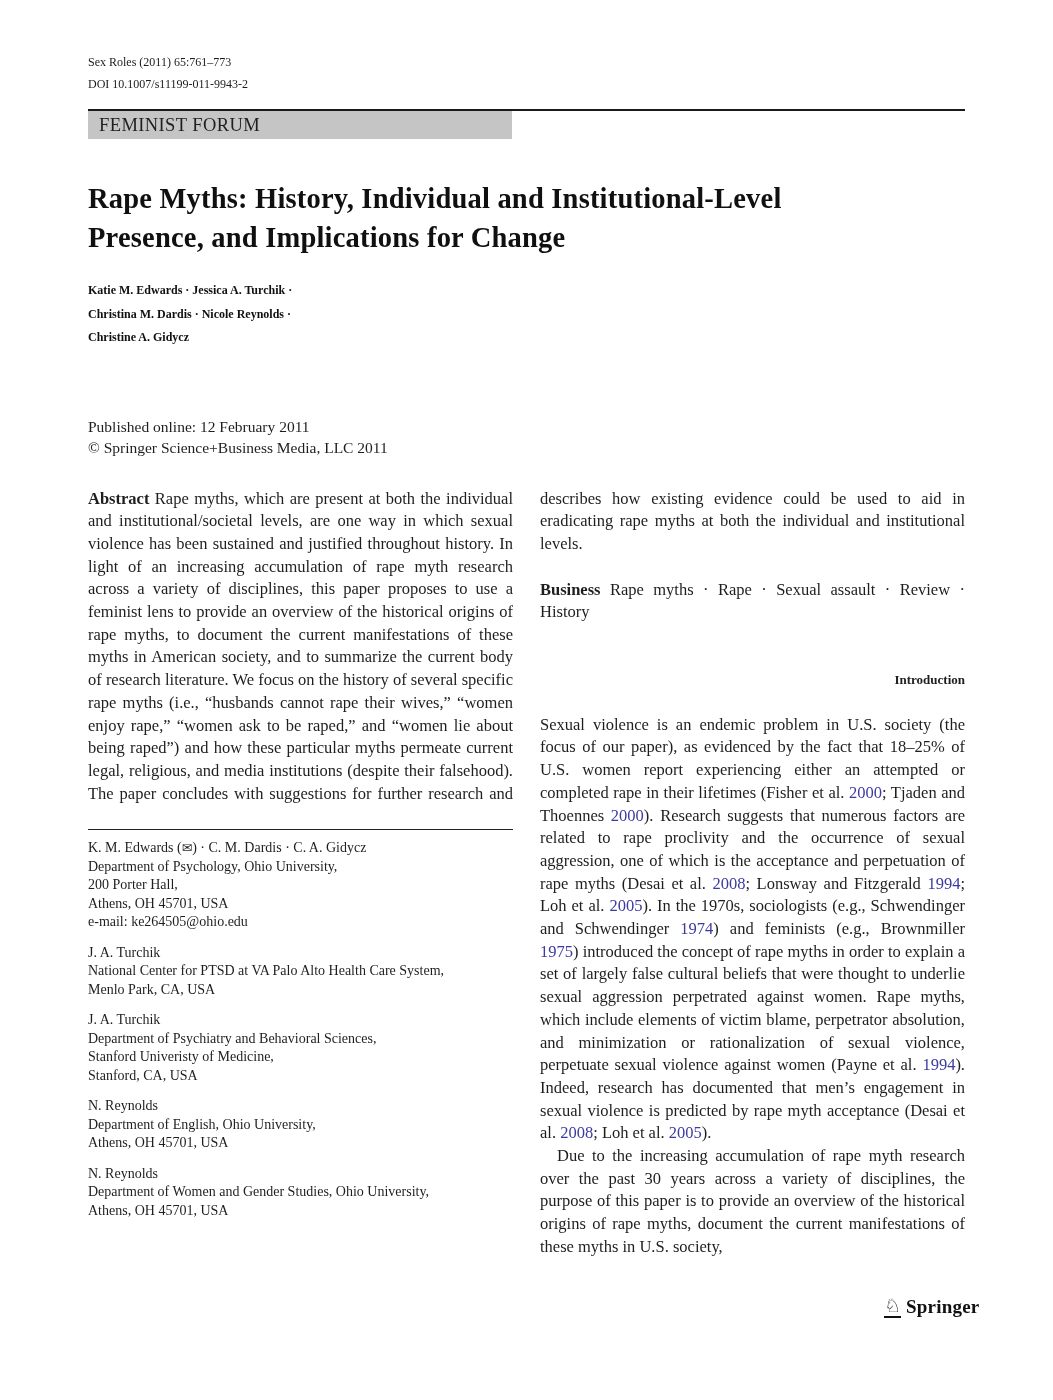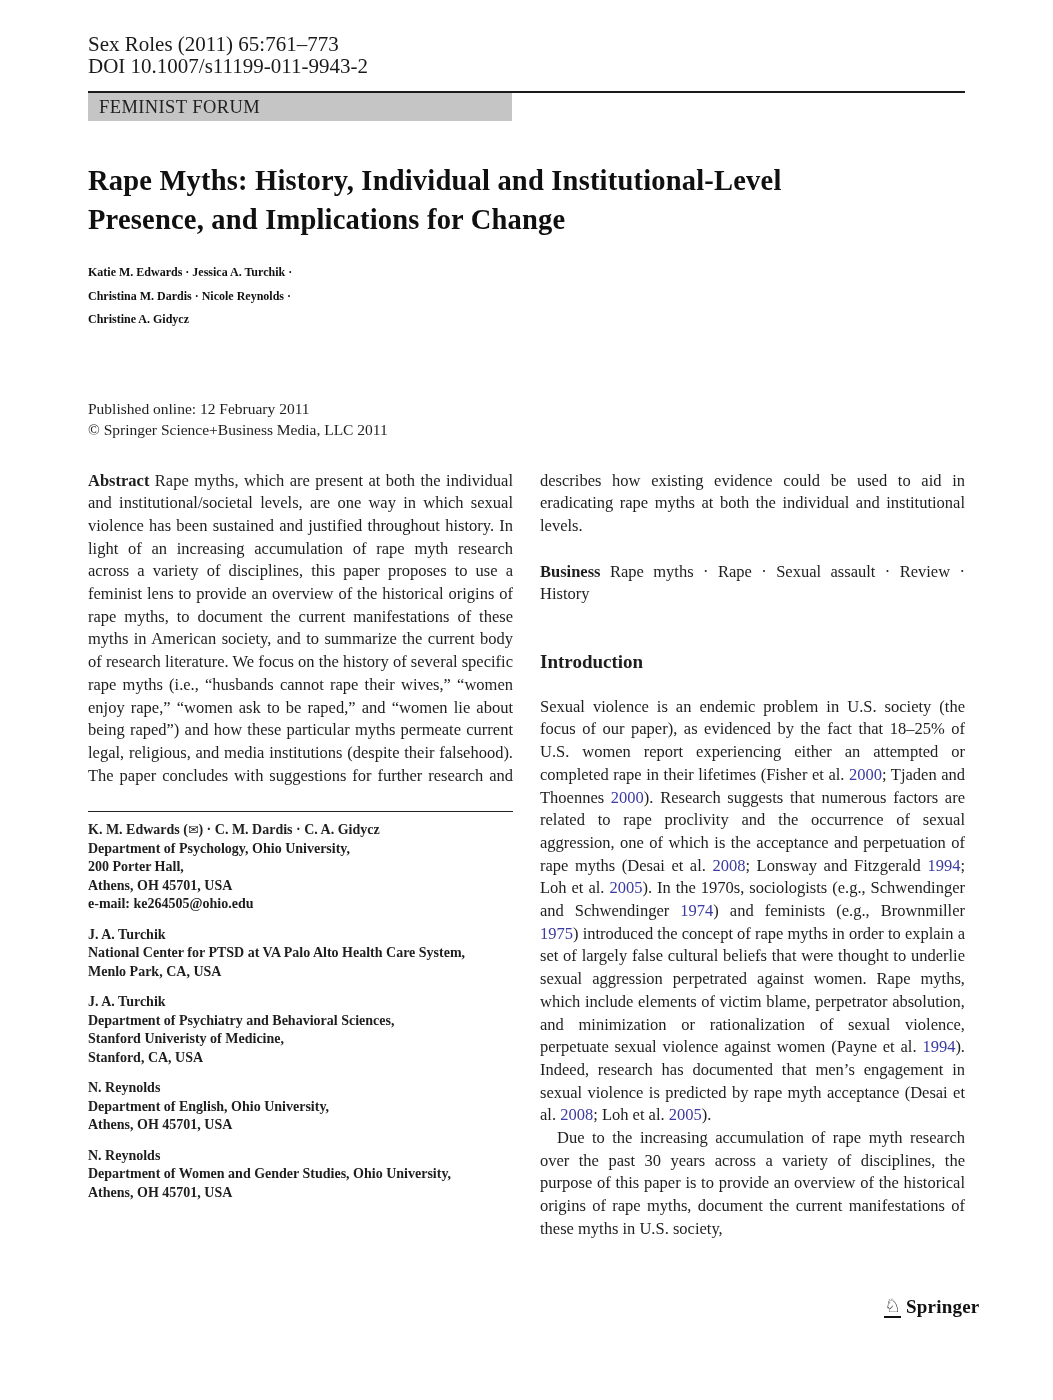--- a/index.html
+++ b/index.html
@@ -9,44 +9,44 @@
     color: #1e1e1e;
   }
   .page {
     position: relative;
     width: 1053px; height: 1400px;
     padding: 0 88px;
     box-sizing: border-box;
     overflow: hidden;
     background: #ffffff;
   }
-  .jheader { padding-top: 34px; font-size: 21px; line-height: 21.5px; color: #1a1a1a; }
+  .jheader { padding-top: 52px; font-size: 12px; line-height: 21.5px; color: #1a1a1a; }
   .rule { margin-top: 14px; height: 2px; background: #1a1a1a; }
   .banner {
     width: 424px; height: 28px; background: #c5c5c5;
     display: flex; align-items: center;
   }
   .banner span { font-size: 18.5px; padding-left: 11px; letter-spacing: 0.4px; color: #1f1f1f; }
   .title { margin-top: 40px; font-size: 28.5px; font-weight: bold; line-height: 39px; color: #101010; letter-spacing: 0.2px; }
   .authors { margin-top: 22px; font-weight: bold; font-size: 12px; line-height: 23.5px; color: #101010; }
   .published { margin-top: 66px; font-size: 15.5px; line-height: 21px; }
   .columns { margin-top: 30px; display: flex; gap: 27px; }
   .col { width: 425px; font-size: 16.5px; line-height: 22.7px; text-align: justify; }
   p { margin: 0; }
   .abstract { text-align-last: justify; }
   .bold-label { font-weight: bold; }
   .footnotes {
     margin-top: 24px; border-top: 1.5px solid #222; padding-top: 9px;
     font-size: 14px; line-height: 18.5px; text-align: left;
   }
-  .fn-block { margin-bottom: 12px; font-weight: bold; }
+  .fn-block { margin-bottom: 12px; }
   .fn-block:last-child { margin-bottom: 0; }
   .env { font-family: "DejaVu Sans", sans-serif; font-size: 12.5px; }
   .keywords { margin-top: 23px; }
-  .intro-heading { margin-top: 45px; font-weight: bold; font-size: 19px; line-height: 22.7px; text-align: left; }
+  .intro-heading { margin-top: 45px; font-weight: bold; font-size: 13px; line-height: 22.7px; text-align: right; }
   .para { margin-top: 22px; }
   .para-indent { text-indent: 17px; margin-top: 0; }
   .cite { color: #3a3aa0; }
   .springer {
     position: absolute; left: 884px; top: 1296px;
     display: flex; align-items: center; gap: 5px;
   }
   .knight {
     font-family: "DejaVu Sans", sans-serif;
     font-size: 19px; line-height: 19px; color: #111;

